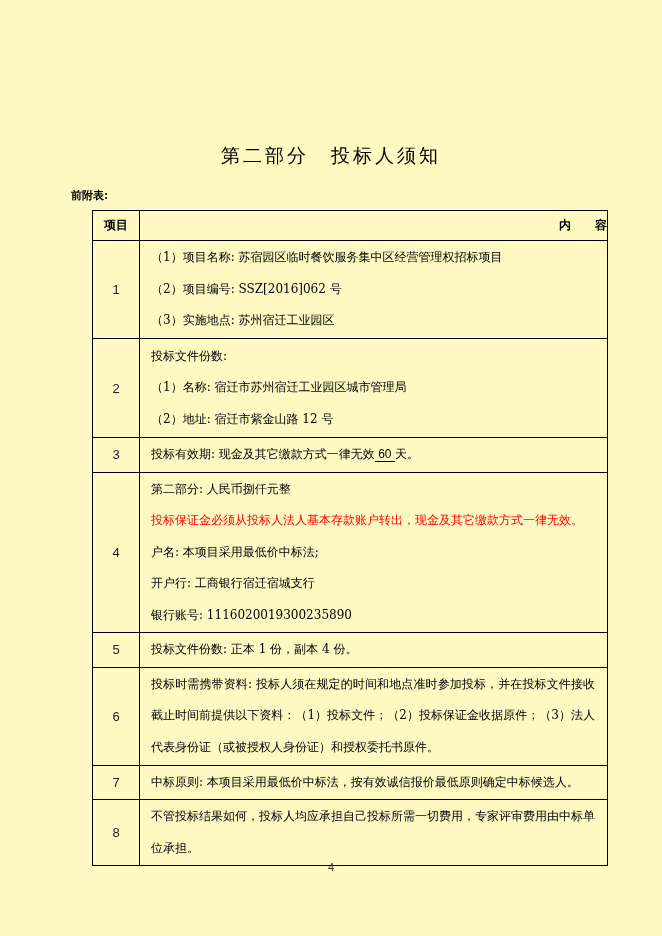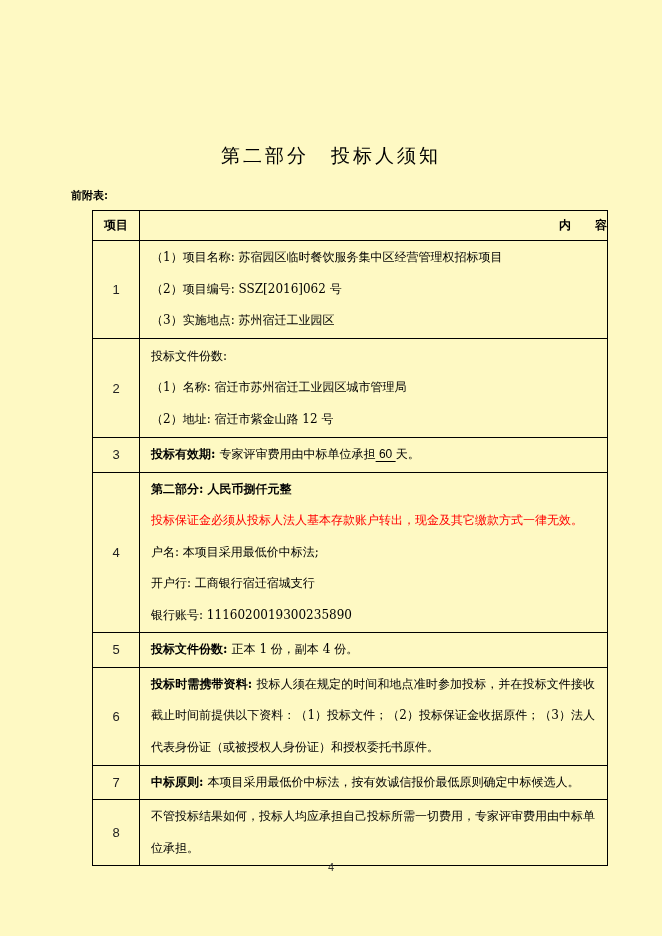--- a/index.html
+++ b/index.html
@@ -59,21 +59,21 @@
     text-align: right;
     height: 30px;
     font-size: 12px;
   }
   td.content-cell {
     padding: 1px 12px 1px 11px;
     line-height: 31.5px;
     text-align: justify;
   }
   .line { min-height: 31.5px; }
-  .b { font-weight: bold; }
+  .b { font-weight: normal; }
   .red { color: #ff0000; }
   .u { text-decoration: underline; text-underline-offset: 3px; white-space: pre; }
   .num { font-family: "Liberation Sans", sans-serif; }
   tr.r-head { height: 30px; }
   tr.r1 { height: 98px; }
   tr.r2 { height: 99px; }
   tr.r3 { height: 33px; }
   tr.r4 { height: 158px; }
   tr.r5 { height: 34px; }
   tr.r6 { height: 98px; }
@@ -122,21 +122,21 @@
         <td class="content-cell">
           <div class="line"><span>投标文件份数:</span></div>
           <div class="line"><span>（1）名称: 宿迁市苏州宿迁工业园区城市管理局</span></div>
           <div class="line"><span>（2）地址: 宿迁市紫金山路 12 号</span></div>
         </td>
       </tr>
 
       <tr class="r3">
         <td class="item-cell">3</td>
         <td class="content-cell">
-          <div class="line"><span class="b">投标有效期: </span><span>专家评审费用由中标单位承担</span><span class="u num"> 60 </span><span>天。</span></div>
+          <div class="line"><span class="b">投标有效期: </span><span>现金及其它缴款方式一律无效</span><span class="u num"> 60 </span><span>天。</span></div>
         </td>
       </tr>
 
       <tr class="r4">
         <td class="item-cell">4</td>
         <td class="content-cell">
           <div class="line"><span class="b">第二部分: 人民币捌仟元整</span></div>
           <div class="line"><span class="red">投标保证金必须从投标人法人基本存款账户转出，现金及其它缴款方式一律无效。</span></div>
           <div class="line"><span>户名: 本项目采用最低价中标法;</span></div>
           <div class="line"><span>开户行: 工商银行宿迁宿城支行</span></div>

